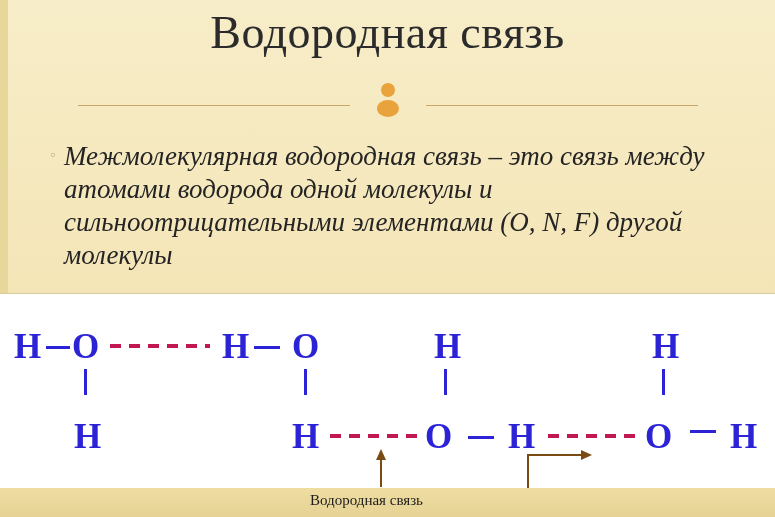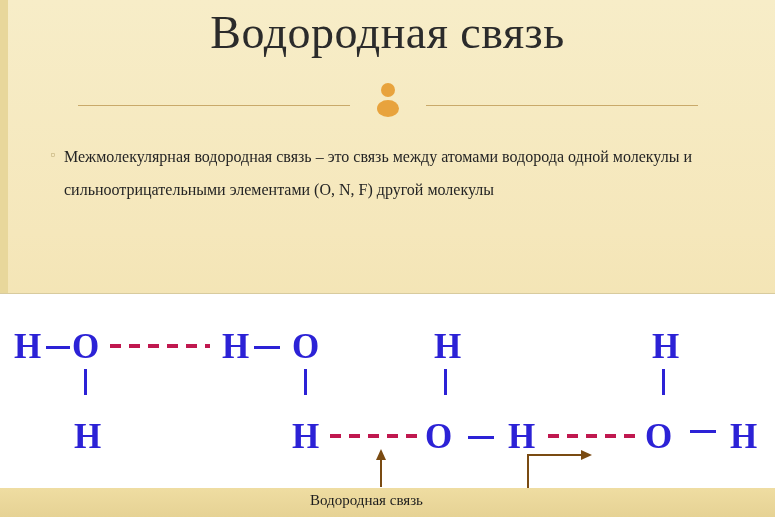--- a/index.html
+++ b/index.html
@@ -93,25 +93,26 @@
   }
   .bullet-marker {
     width: 22px;
     flex: 0 0 22px;
     font-size: 13px;
     color: #b9a76f;
     line-height: 30px;
     text-align: center;
   }
   .bullet-text {
-    font-size: 16px;
+    font-size: 27px;
     line-height: 33px;
     color: #242424;
     font-family: "Liberation Serif", serif;
     width: 660px;
+    font-style: italic;
   }
   
   .panel {
     position: absolute;
     left: 0;
     top: 293px;
     width: 775px;
     height: 195px;
     background: #ffffff;
     border-top: 1px solid #d8cb9e;

